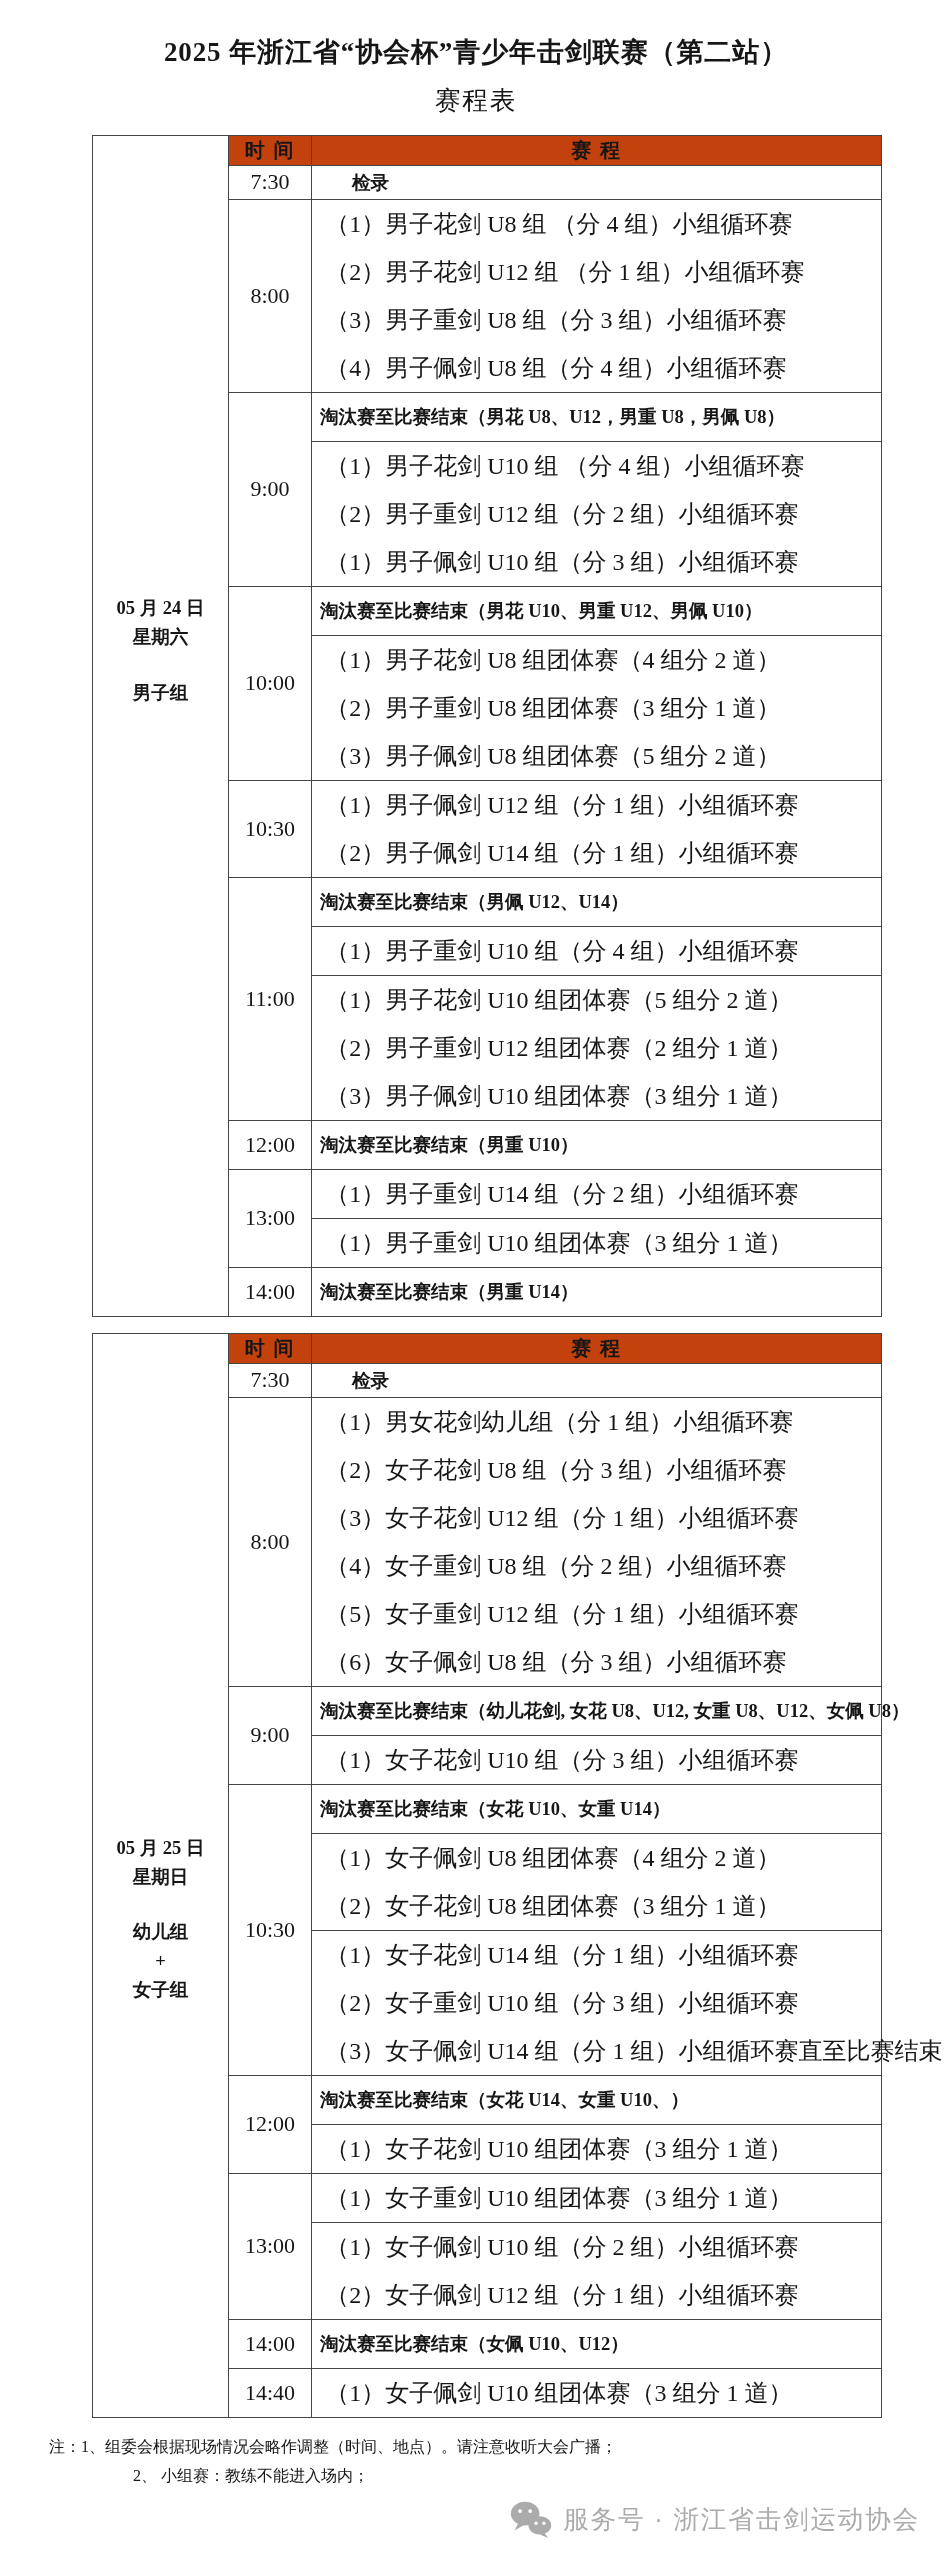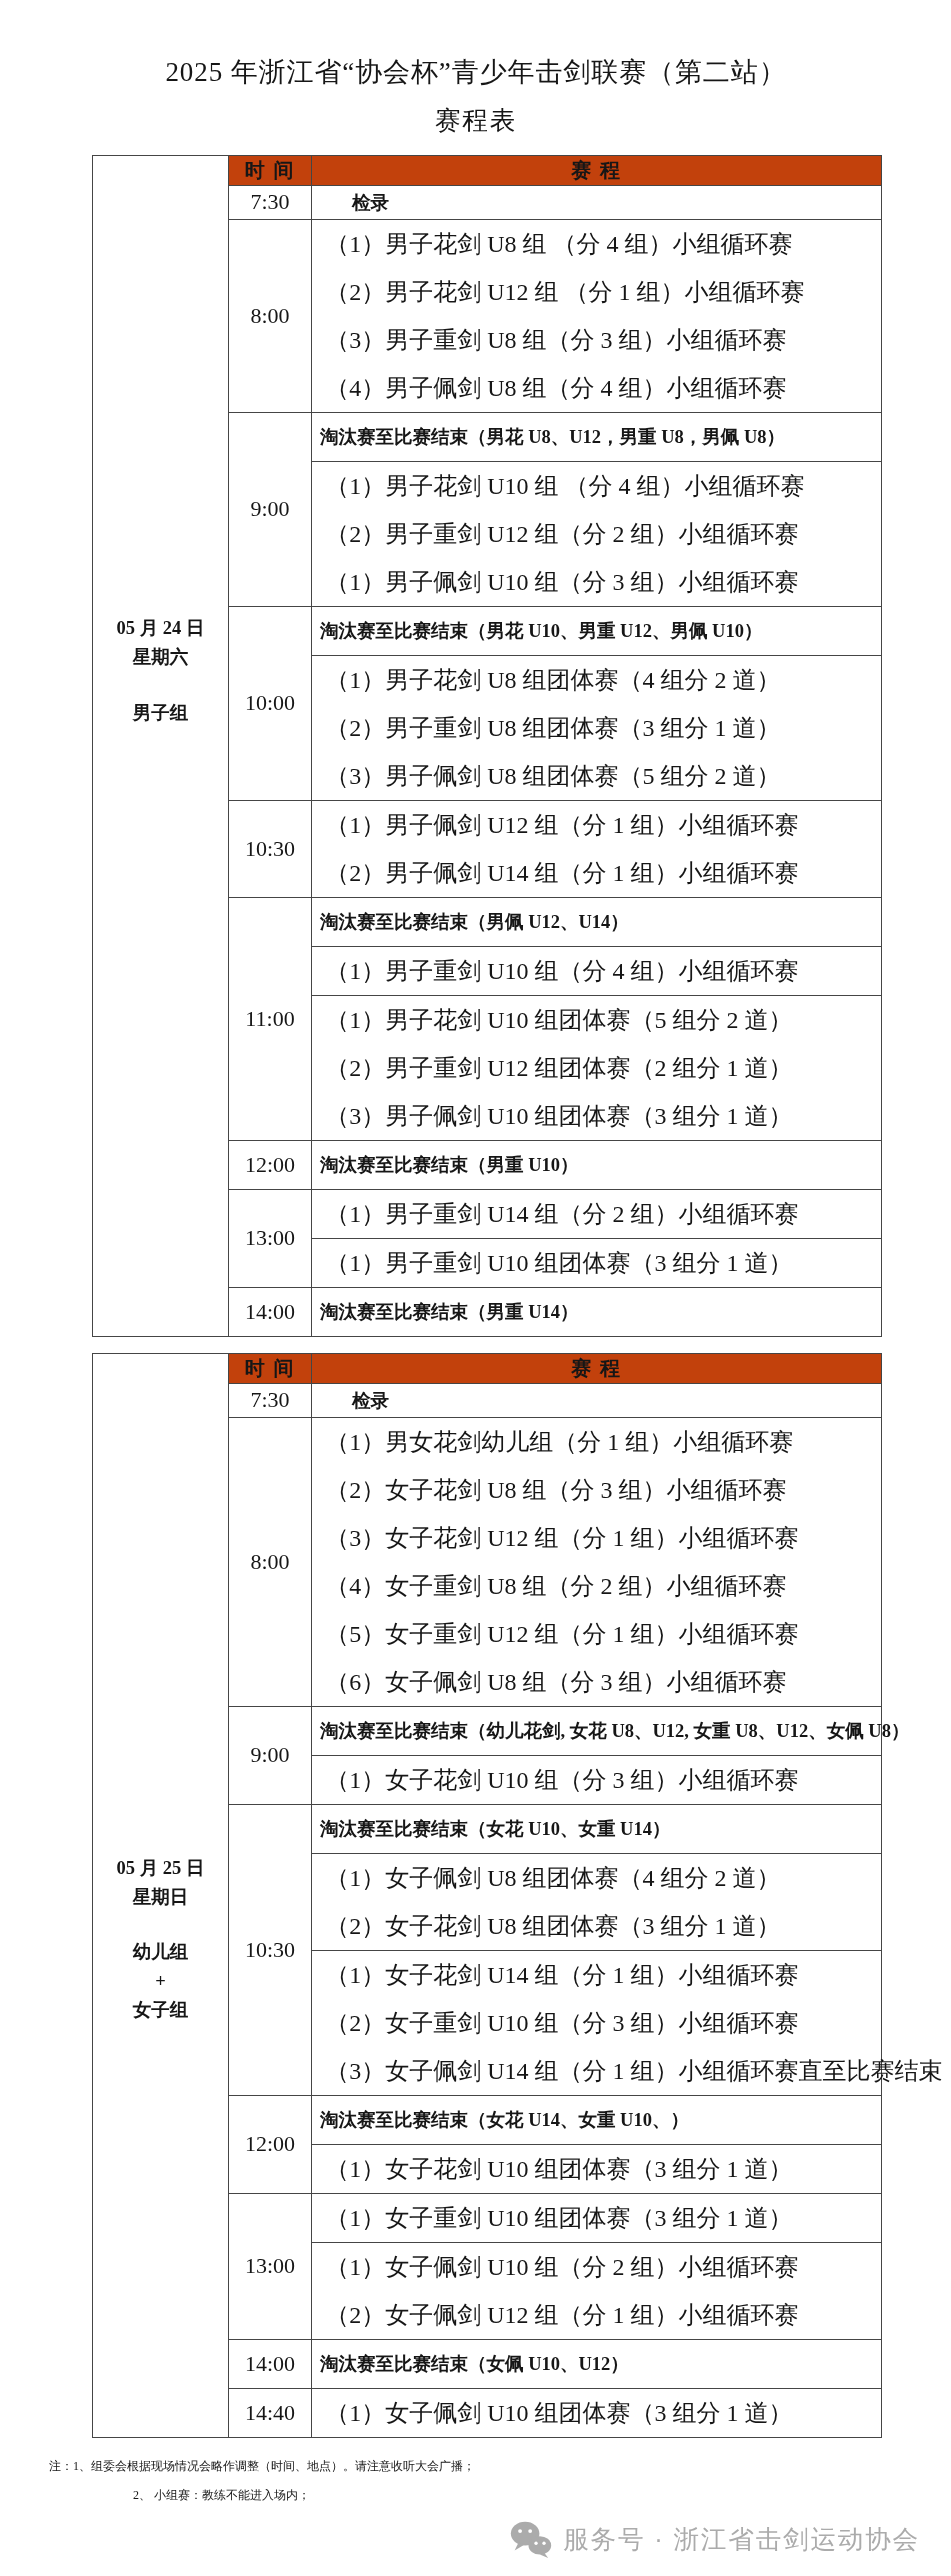--- a/index.html
+++ b/index.html
@@ -2,21 +2,21 @@
 <html style="font-size:14px"><head>
 <meta charset="utf-8">
 <style>
   html,body{margin:0;padding:0;}
   body{
     width:952px;height:2576px;overflow:hidden;background:#ffffff;
     font-family:"Liberation Serif","DejaVu Serif",serif;color:#161616;
     -webkit-font-smoothing:antialiased;
   }
   .page-title{
-    padding-top:56px;text-align:center;font-size:27px;font-weight:400;
+    padding-top:36px;text-align:center;font-size:27px;font-weight:700;
     letter-spacing:0.9px;line-height:32px;
   }
   .page-subtitle{
     margin-top:17.6px;text-align:center;font-size:25.6px;font-weight:400;
     letter-spacing:1.8px;line-height:30px;
   }
   table.sched{
     border-collapse:collapse;table-layout:fixed;width:789px;
     margin:19.4px 0 0 92px;border:1.8px solid #2a2a2a;
   }
@@ -36,21 +36,21 @@
   td.time-cell{
     font-size:22px;text-align:center;vertical-align:middle;font-weight:400;
   }
   td.sched-cell{vertical-align:middle;}
   td.sched-cell .line{
     height:48px;display:flex;align-items:center;
     font-size:24px;padding-left:13.2px;white-space:nowrap;
   }
   td.sched-cell.bold .line{font-weight:700;padding-left:8px;font-size:18.5px;}
   td.sched-cell.short .line{height:33px;font-weight:700;padding-left:8px;margin-left:32px;}
-  .notes{margin:14px 0 0 49px;font-size:12px;line-height:29px;}
+  .notes{margin:14px 0 0 49px;font-size:16px;line-height:29px;}
   .note-line{white-space:nowrap;}
   .note-l2{padding-left:84px;}
   .note-l3{padding-left:141px;}
   .footer{
     margin-top:10.6px;display:flex;justify-content:flex-end;align-items:center;
     padding-right:32px;gap:11.5px;
   }
   .footer-text{
     font-family:"Liberation Sans","DejaVu Sans",sans-serif;
     font-size:25.6px;color:#ababab;letter-spacing:1.8px;white-space:nowrap;

